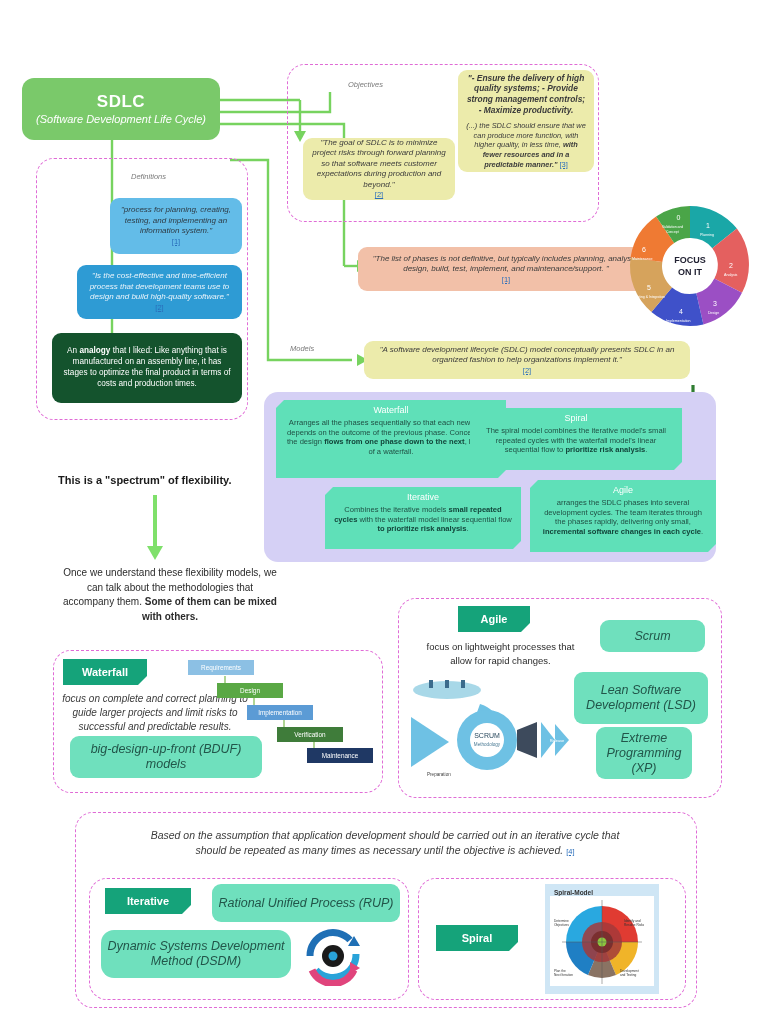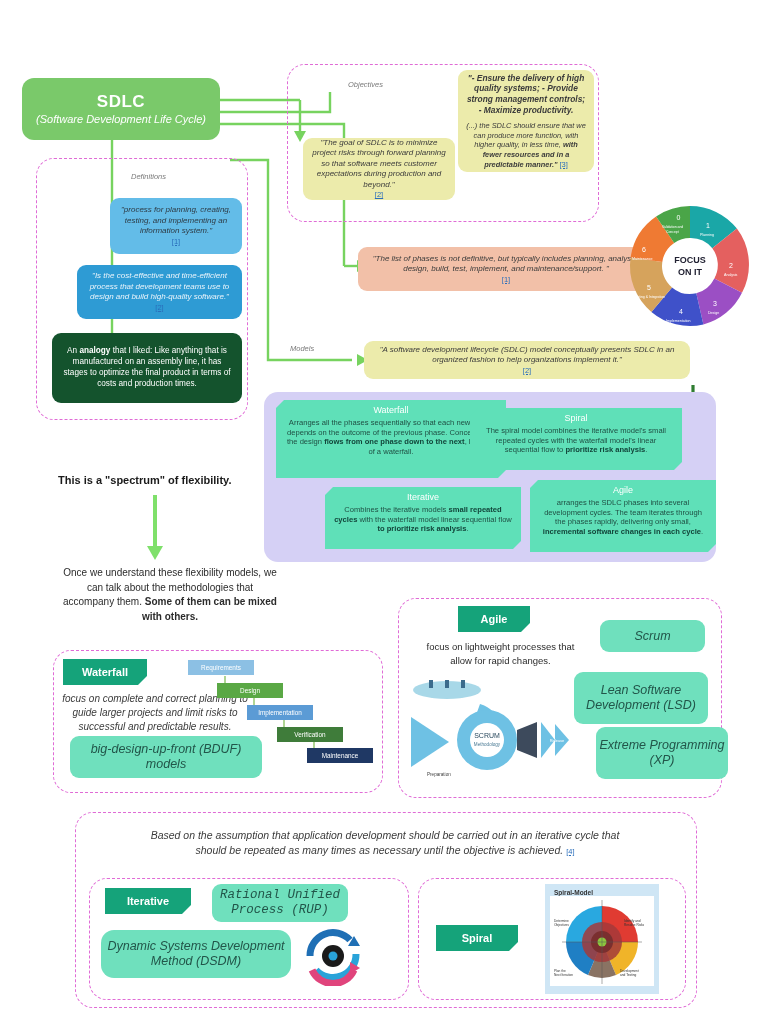--- a/index.html
+++ b/index.html
@@ -215,21 +215,21 @@
   <div class="wfb" style="left:89px;top:75px;width:66px;height:15px;background:#3f7c3a;">Verification</div>
   <div class="wfb" style="left:119px;top:96px;width:66px;height:15px;background:#1f3864;">Maintenance</div>
 </div>
 
 <div class="abs dashed" style="left:398px;top:598px;width:324px;height:200px;"></div>
 <div class="abs tag" style="left:458px;top:606px;width:72px;">Agile</div>
 <div class="abs plain" style="left:423px;top:640px;width:155px;font-size:9.5px;">focus on lightweight processes that allow for rapid changes.</div>
 
 <div class="abs pill ctr" style="left:600px;top:620px;width:105px;height:32px;">Scrum</div>
 <div class="abs pill ctr" style="left:574px;top:672px;width:134px;height:52px;">Lean Software Development (LSD)</div>
-<div class="abs pill ctr" style="left:596px;top:727px;width:132px;height:52px;">Extreme Programming (XP)</div>
+<div class="abs pill ctr" style="left:596px;top:727px;width:96px;height:52px;">Extreme Programming (XP)</div>
 
 <svg class="abs" style="left:405px;top:672px;width:165px;height:110px;" viewBox="0 0 165 110">
   <ellipse cx="42" cy="18" rx="34" ry="9" fill="#a8d8e8"></ellipse>
   <rect x="24" y="8" width="4" height="8" fill="#3b6b8c"></rect>
   <rect x="40" y="8" width="4" height="8" fill="#3b6b8c"></rect>
   <rect x="56" y="8" width="4" height="8" fill="#3b6b8c"></rect>
   <polygon points="6,45 6,95 44,70" fill="#6ec1e4"></polygon>
   <g fill="#6ec1e4">
     <path d="M95,40 A30,30 0 0,1 115,60 L100,65 A15,15 0 0,0 90,54 Z" transform="translate(-20,-8)"></path>
   </g>
@@ -245,21 +245,21 @@
 </svg>
 
 <div class="abs dashed" style="left:75px;top:812px;width:622px;height:196px;"></div>
 <div class="abs plainI" style="left:140px;top:828px;width:490px;font-size:10.5px;">
   <span>Based on the assumption that application development should be carried out in an iterative cycle that should be repeated as many times as necessary until the objective is achieved.</span>
   <span class="ref">[4]</span>
 </div>
 
 <div class="abs dashed" style="left:89px;top:878px;width:320px;height:122px;"></div>
 <div class="abs tag" style="left:105px;top:888px;width:86px;">Iterative</div>
-<div class="abs pill ctr" style="left:212px;top:884px;width:136px;height:38px;font-family:Liberation Mono, monospace;">Rational Unified Process (RUP)</div>
+<div class="abs pill ctr" style="left:212px;top:884px;width:188px;height:38px;">Rational Unified Process (RUP)</div>
 <div class="abs pill ctr" style="left:101px;top:930px;width:190px;height:48px;border-radius:13px;">Dynamic Systems Development Method (DSDM)</div>
 
 <svg class="abs" style="left:298px;top:924px;width:70px;height:62px;" viewBox="0 0 70 62">
   <path d="M12,32 A23,23 0 0,1 52,16" stroke="#1f6fb5" stroke-width="7" fill="none"></path>
   <path d="M58,30 A23,23 0 0,1 18,46" stroke="#29a3d9" stroke-width="7" fill="none"></path>
   <path d="M14,46 A23,23 0 0,0 56,46" stroke="#e0447c" stroke-width="7" fill="none"></path>
   <polygon points="56,12 62,22 50,22" fill="#1f6fb5"></polygon>
   <polygon points="62,44 52,50 52,38" fill="#e0447c"></polygon>
   <circle cx="35" cy="32" r="11" fill="#1a1a1a"></circle>
   <circle cx="35" cy="32" r="4.5" fill="#29a3d9"></circle>

